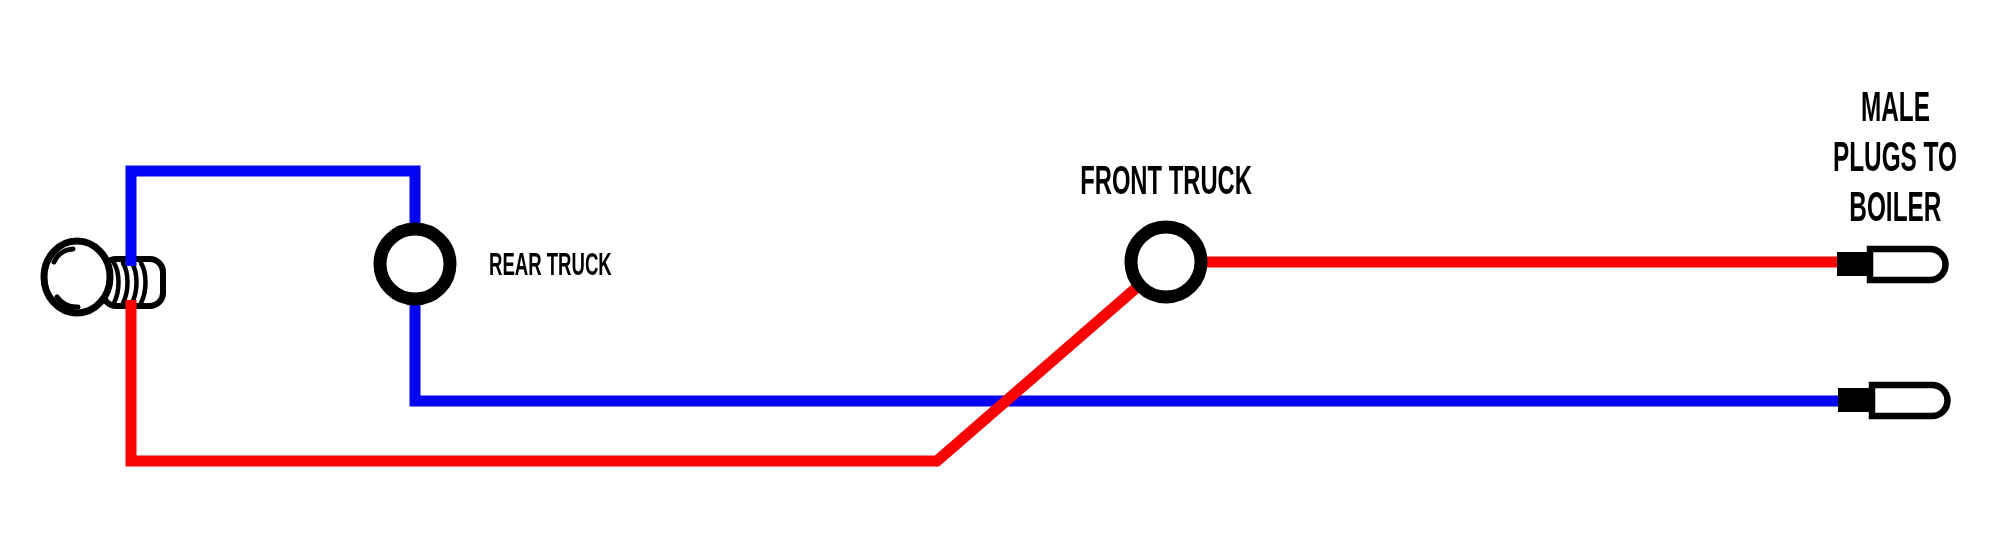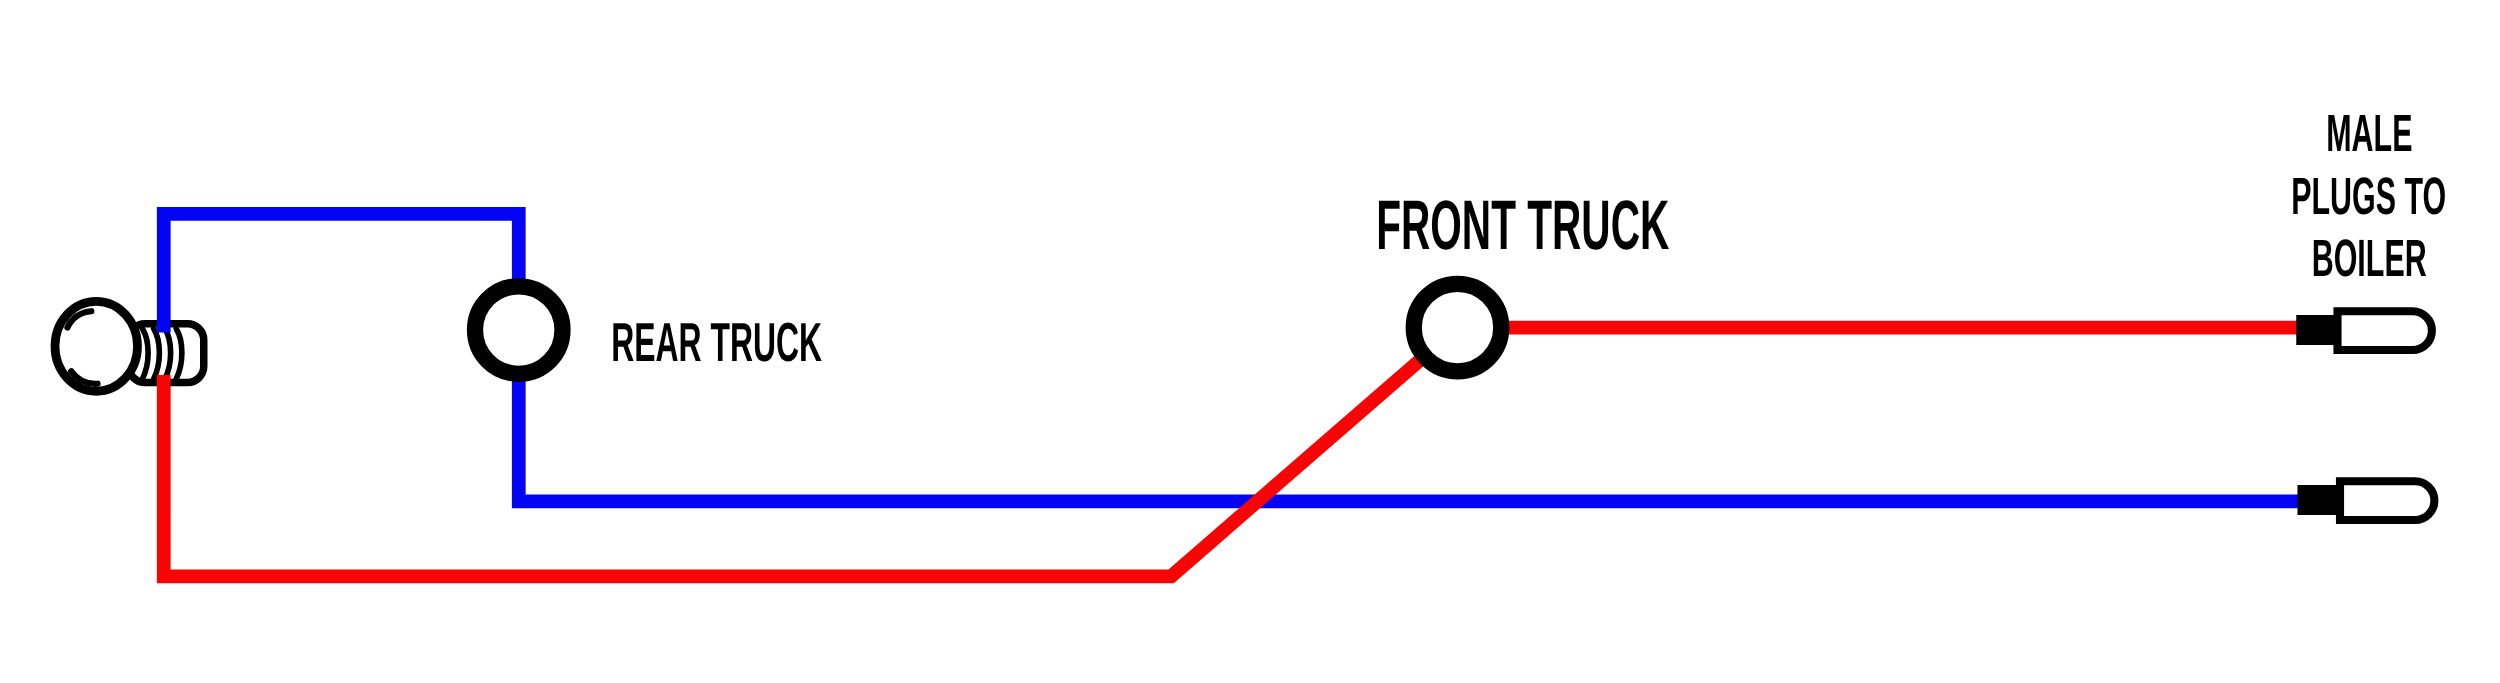--- a/index.html
+++ b/index.html
@@ -40,33 +40,33 @@
     font-weight: 700;
     white-space: nowrap;
     letter-spacing: 0px;
   }
   .label .cond {
     display: inline-block;
     transform: scaleX(0.58);
   }
   #rear-truck-label {
     left: 489px;
-    top: 250px;
+    top: 239px;
     height: 50px;
     line-height: 50px;
-    font-size: 44px;
+    font-size: 32px;
   }
   #rear-truck-label .cond { transform-origin: left center; }
   #front-truck-label {
     left: 1016px;
     top: 155px;
     width: 300px;
     height: 50px;
     line-height: 50px;
-    font-size: 56px;
+    font-size: 41px;
     text-align: center;
   }
   #front-truck-label .cond { transform-origin: center; }
   #plug-note-label {
     left: 1745px;
     top: 82px;
     width: 300px;
     text-align: center;
     font-size: 42px;
   }

